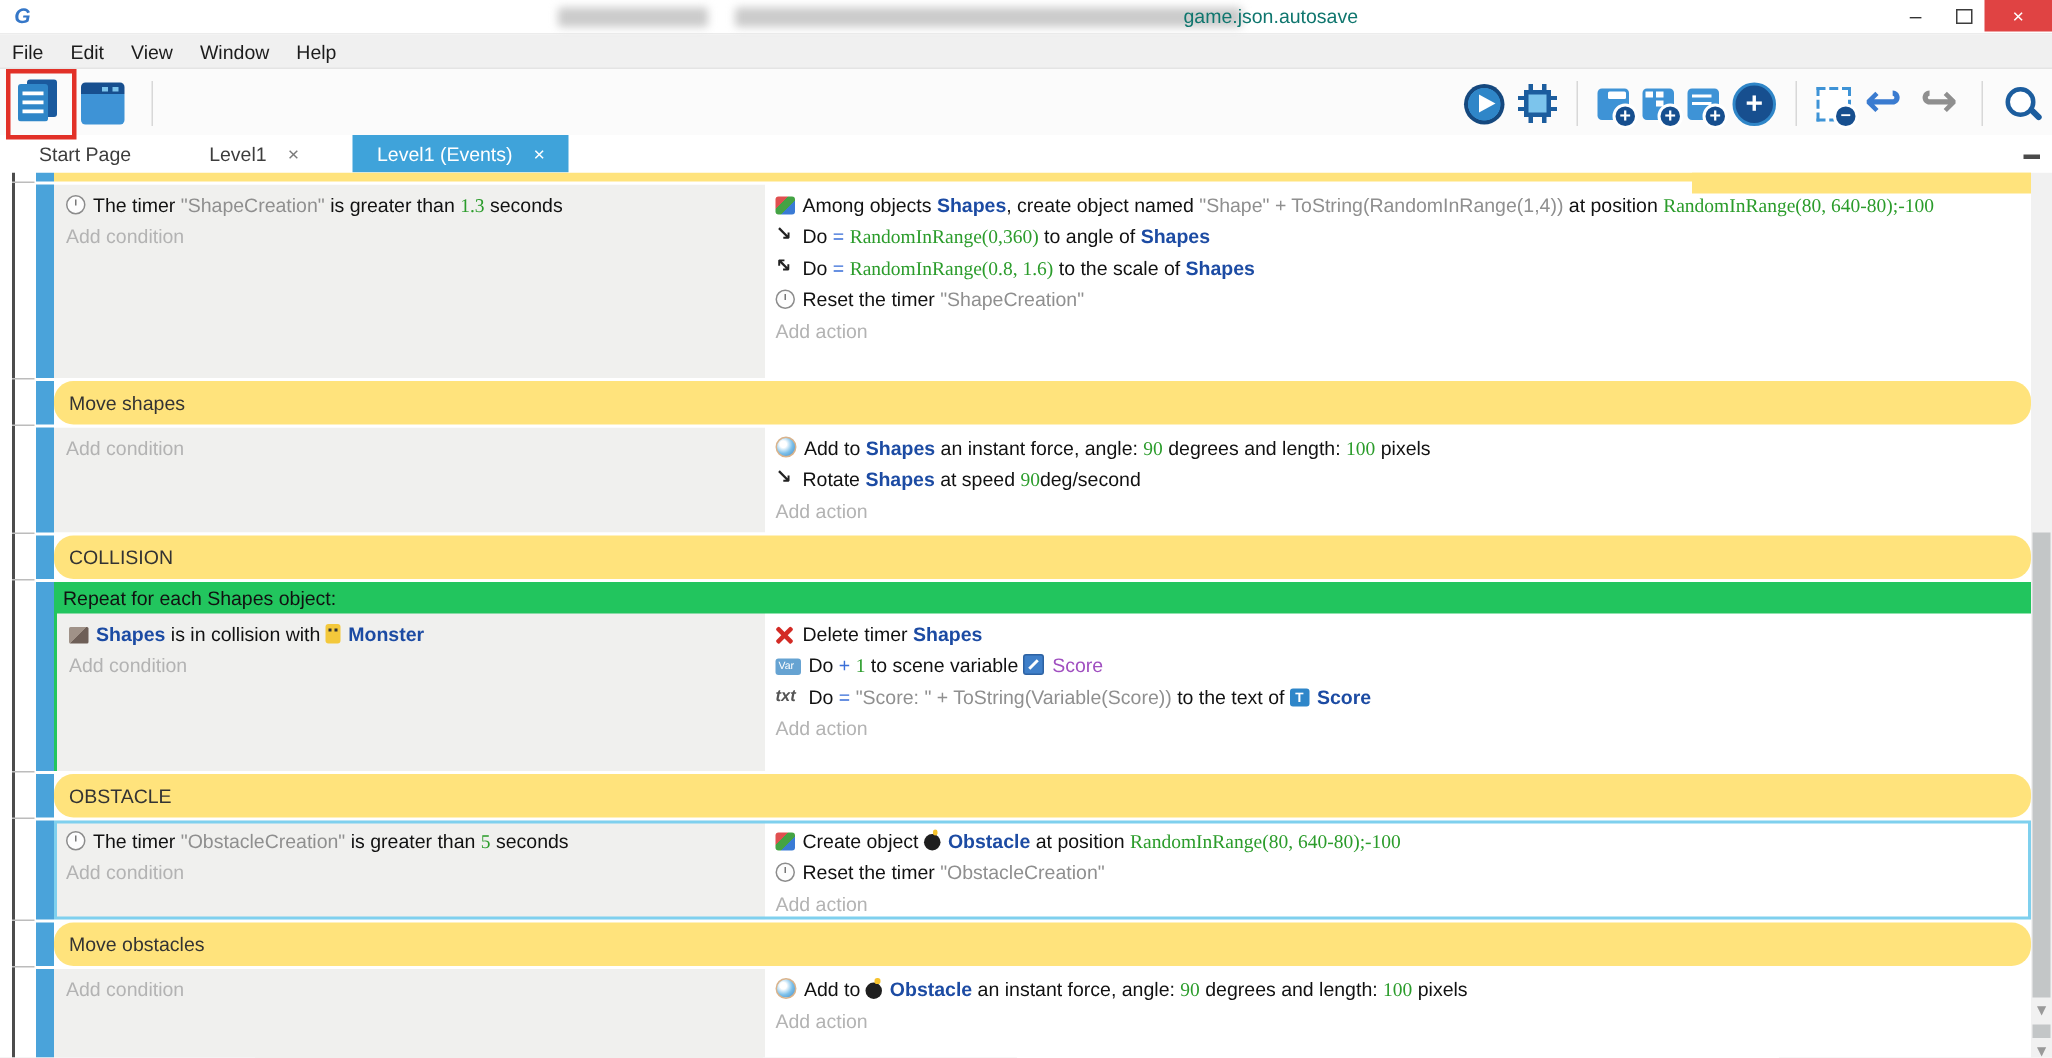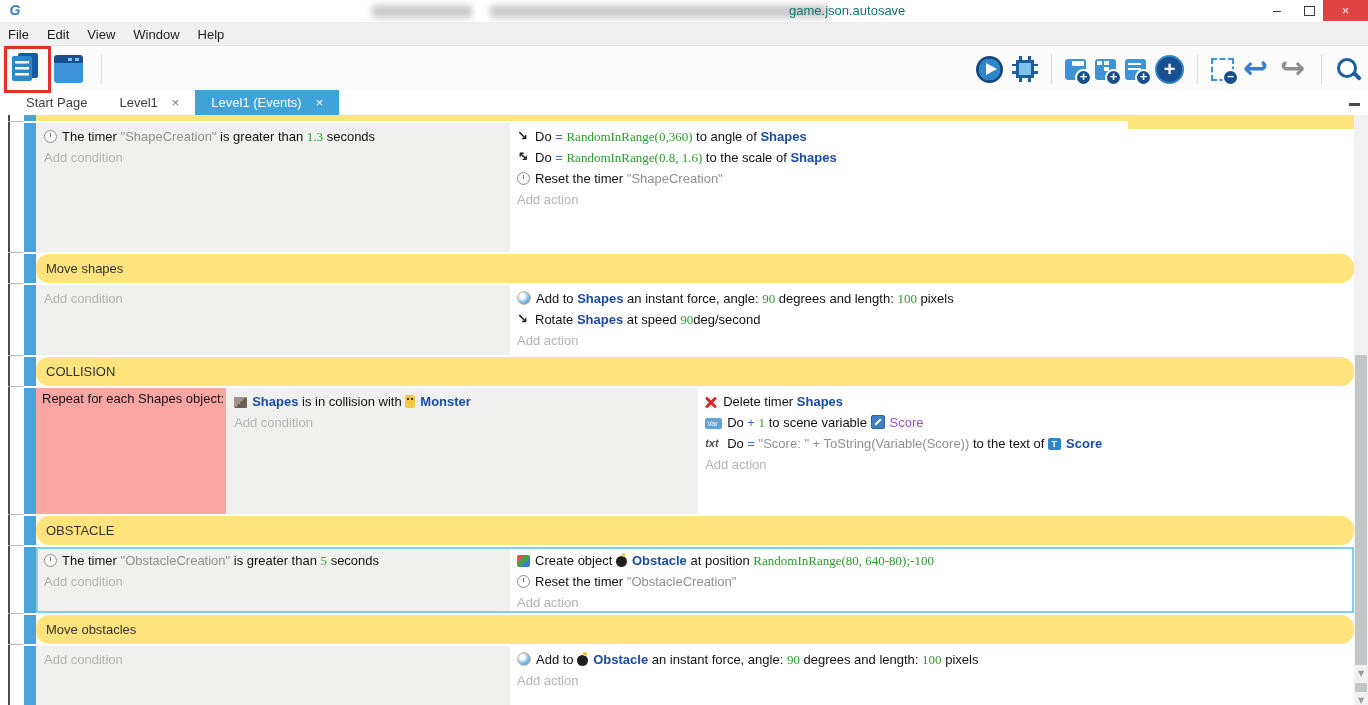--- a/index.html
+++ b/index.html
@@ -61,21 +61,21 @@
   .remove-selection-icon::after{content:"–";position:absolute;right:-7px;bottom:-7px;width:13px;height:13px;border-radius:50%;background:#174f8f;color:#fff;font-size:12px;line-height:11px;text-align:center;font-weight:bold;border:2px solid #fff;}
   .undo-icon{width:28px;height:26px;}
   .undo-icon::before{content:"↩";position:absolute;left:0;top:-6px;font-size:30px;color:#3a7bd0;font-weight:bold;font-family:"DejaVu Sans",sans-serif;}
   .redo-icon{width:28px;height:26px;}
   .redo-icon::before{content:"↪";position:absolute;left:0;top:-6px;font-size:30px;color:#8f8f8f;font-weight:bold;font-family:"DejaVu Sans",sans-serif;}
   .search-icon{width:27px;height:27px;}
   .search-icon::before{content:"";position:absolute;left:2px;top:2px;width:14px;height:14px;border:3.5px solid #1c5d9e;border-radius:50%;background:#fff;}
   .search-icon::after{content:"";position:absolute;right:3px;bottom:2px;width:4px;height:10px;background:#1c5d9e;transform:rotate(-45deg);border-radius:2px;}
 
   
-  #tabbar{height:25px;background:#fff;display:flex;align-items:stretch;padding-left:10px;}
+  #tabbar{height:25px;background:#fff;display:flex;align-items:stretch;padding-left:10px;gap:20px;}
   .tab{display:flex;align-items:center;padding:0 16px;color:#3d3d3d;}
   .tab .tab-close{margin-left:14px;color:#7a7a7a;font-size:13px;}
   .tab.active{background:var(--activetab,#3fa3da);color:#fff;}
   .tab.active .tab-close{color:#fff;}
 
   
   #events-panel{position:relative;height:592px;background:#fff;overflow:hidden;}
   #rail{position:absolute;left:8px;top:0;bottom:0;width:2px;background:#4c4c4c;}
   #rows{position:absolute;left:24px;top:0;right:14px;}
   .row{display:flex;position:relative;margin-bottom:2px;}
@@ -87,21 +87,21 @@
   #sliver-extra{position:absolute;right:0;top:0;width:226px;height:14px;background:var(--yellow,#ffe37c);}
   .group .g-label{flex:1;background:var(--yellow,#ffe37c);line-height:29px;padding-left:10px;color:#333;border-radius:13px;}
   .ev-body{flex:1;display:flex;overflow:hidden;}
   .event.selected .ev-body{outline:2px solid #7fd0ee;outline-offset:-2px;}
   .conds{width:474px;flex:none;background:var(--condbg,#f0f0ee);padding-top:3px;}
   .acts{flex:1;background:#fff;padding-top:3px;}
   .line{min-height:21px;line-height:21px;padding-left:8px;padding-right:12px;}
   .acts .line{padding-left:7px;}
   .ph{color:#b3b3b3;line-height:21px;padding-left:8px;}
   .acts .ph{padding-left:7px;}
-  .fe-body{flex:1;display:flex;flex-direction:row;background:#fca5a5;}
+  .fe-body{flex:1;display:flex;flex-direction:column;background:#22c55e;}
   .fe-header{line-height:21px;padding-left:6px;color:#111;}
   .fe-inner{display:flex;flex:1;margin-left:2px;}
   .fe-inner .conds{width:472px;}
 
   .obj{color:var(--obj,#1c4ba3);font-weight:bold;}
   .num{color:var(--num,#2b9c2b);font-family:Liberation Serif, serif;}
   .str{color:var(--str,#8f8f8f);}
   .op{color:var(--op,#3a6fd8);}
   .varname{color:var(--varname,#a04fc0);}
 
@@ -213,20 +213,21 @@
           <div class="sliver-bar"></div>
         </div>
         <div class="row event" style="height: 129px;">
           <div class="bluebar"></div>
           <div class="ev-body">
             <div class="conds">
               <div class="line"><span class="ci timer-icon"></span><span>The timer </span><span class="str">"ShapeCreation"</span><span> is greater than </span><span class="num">1.3</span><span> seconds</span></div>
               <div class="ph">Add condition</div>
             </div>
             <div class="acts">
+              <div class="line"><span class="ci create-icon"></span><span>Among objects </span><span class="obj">Shapes</span><span>, create object named </span><span class="str">"Shape" + ToString(RandomInRange(1,4))</span><span> at position </span><span class="num">RandomInRange(80, 640-80);-100</span></div>
               <div class="line"><span class="ci angle-icon"></span><span>Do </span><span class="op">= </span><span class="num">RandomInRange(0,360)</span><span> to angle of </span><span class="obj">Shapes</span></div>
               <div class="line"><span class="ci scale-icon"></span><span>Do </span><span class="op">= </span><span class="num">RandomInRange(0.8, 1.6)</span><span> to the scale of </span><span class="obj">Shapes</span></div>
               <div class="line"><span class="ci timer-icon"></span><span>Reset the timer </span><span class="str">"ShapeCreation"</span></div>
               <div class="ph">Add action</div>
             </div>
           </div>
         </div>
         <div class="row group" style="height: 29px;">
           <div class="bluebar"></div>
           <div class="g-label">Move shapes</div>

